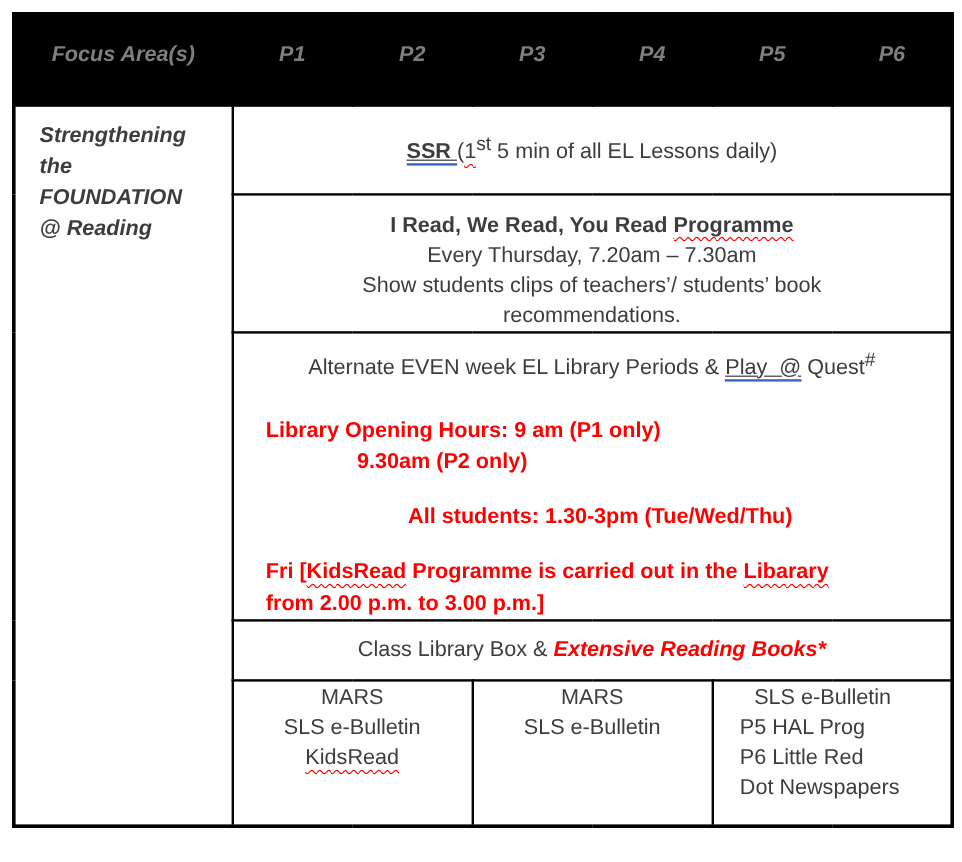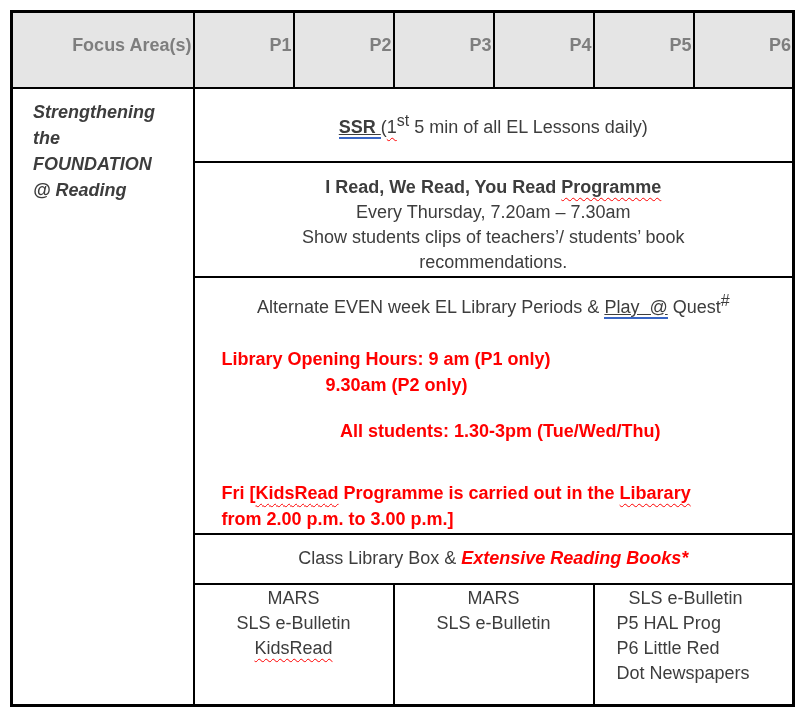--- a/index.html
+++ b/index.html
@@ -13,27 +13,28 @@
   table.focus-table {
     border-collapse: collapse;
     table-layout: fixed;
     width: 782px;
     border: 3px solid #000000;
   }
   th, td { border: 2px solid #000000; }
 
   
   th.hdr {
-    background: #e5e5e5;
+    background: #000000;
     color: #7E7E7E;
     font-size: 18px;
     font-weight: bold;
-    text-align: right;
+    text-align: center;
     vertical-align: top;
     padding-top: 22px;
+    font-style: italic;
   }
 
   
   td { font-size: 18px; color: #3D3D3D; }
 
   .focus-cell {
     vertical-align: top;
     padding: 10px 4px 0 20px;
     font-weight: bold;
     font-style: italic;
@@ -68,23 +69,23 @@
   .library-cell { vertical-align: top; padding-top: 14px; }
   .intro-line { text-align: center; }
   .red-block {
     color: #FF0000;
     font-weight: bold;
     padding-left: 26px;
     padding-right: 12px;
     line-height: 26px;
   }
   .hours-block   { margin-top: 28px; }
-  .hours-indent  { margin-left: 104px; }
+  .hours-indent  { margin-left: 76px; }
   .students-line { margin-top: 20px; text-align: center; }
-  .fri-note      { margin-top: 36px; }
+  .fri-note      { margin-top: 20px; }
 
   .classbox-cell { text-align: center; vertical-align: middle; }
   .classbox-em { color: #FF0000; font-weight: bold; font-style: italic; }
 
   .bottom-cell {
     vertical-align: top;
     line-height: 25px;
     text-align: center;
   }
   .bottom-cell.left-align { text-align: left; padding-left: 22px; }

